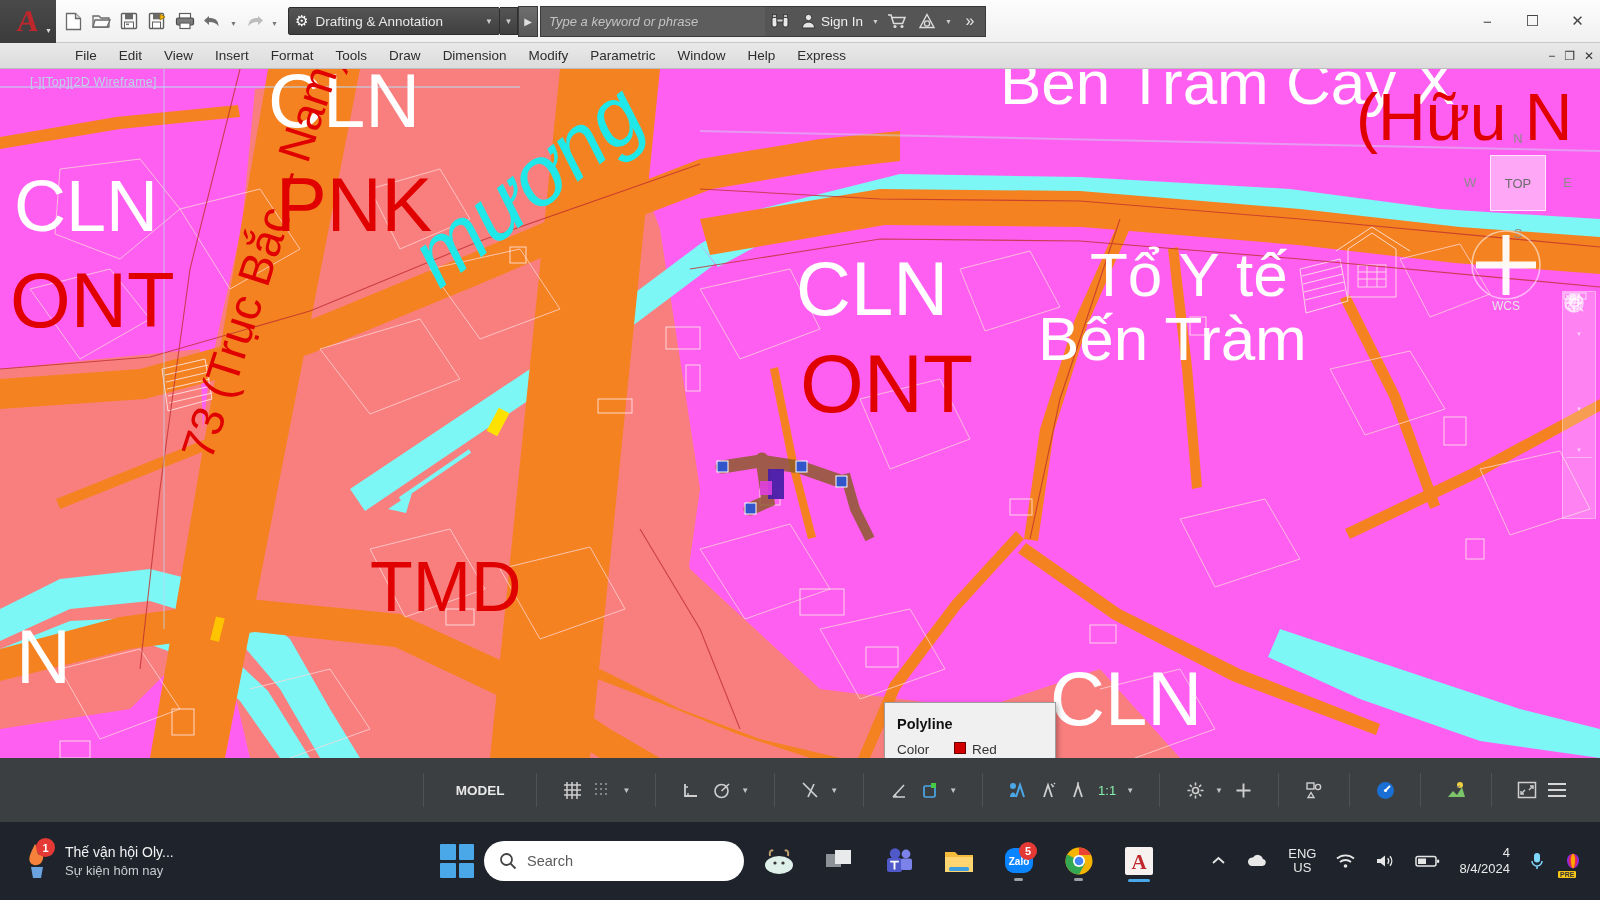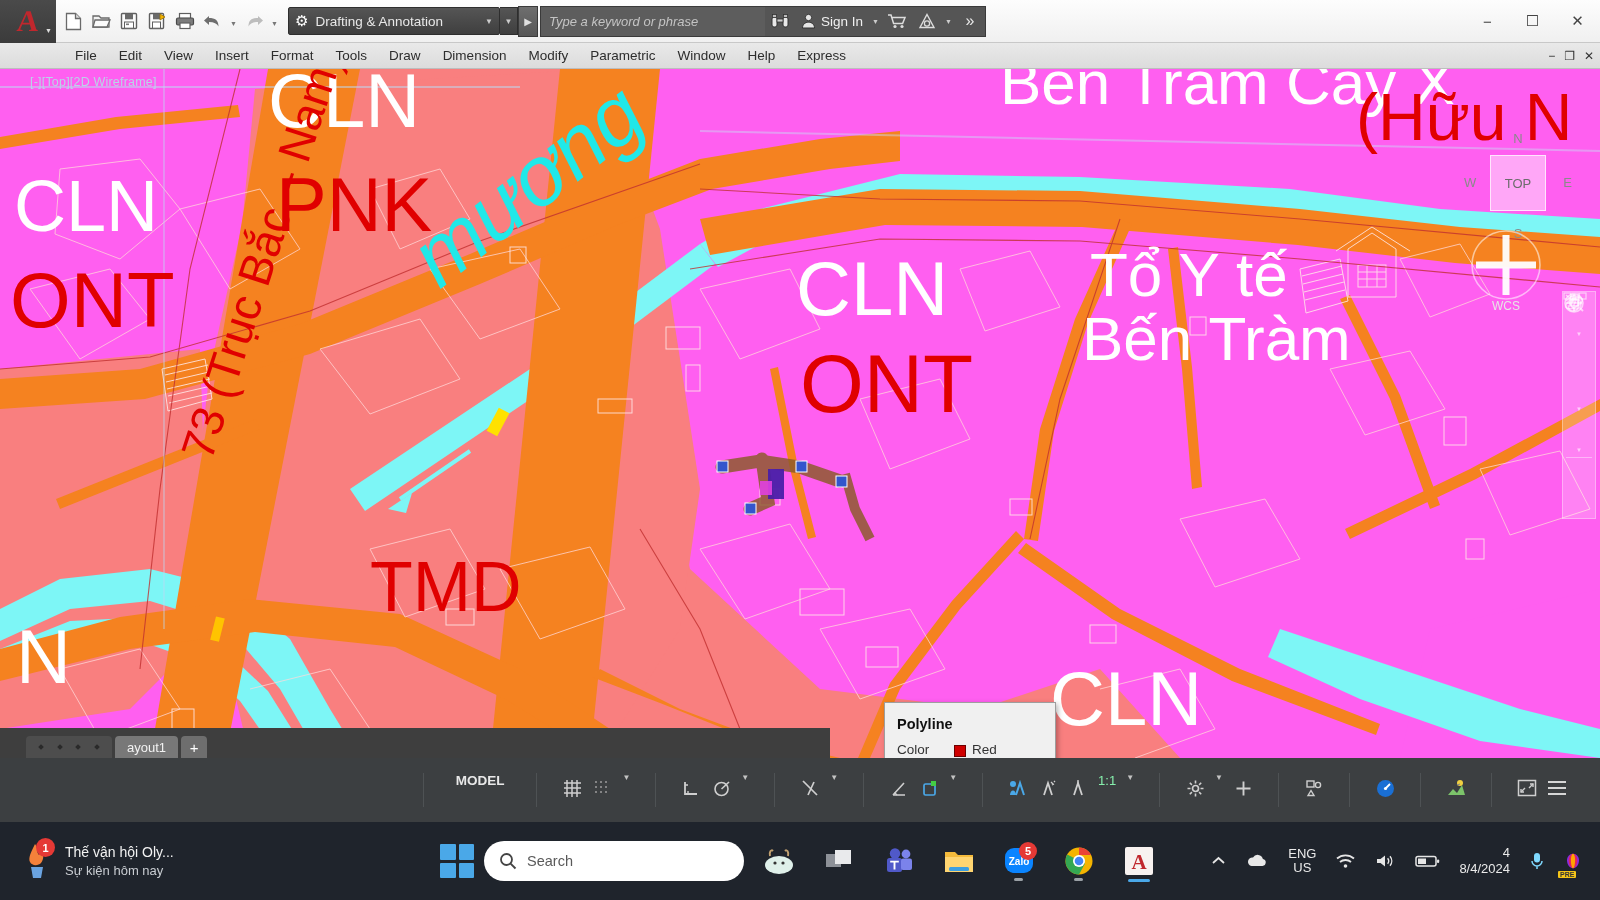--- a/index.html
+++ b/index.html
@@ -106,21 +106,21 @@
   .nav-btn { width:32px; height:34px; display:flex; align-items:center; justify-content:center;
              cursor:pointer; opacity:.62; }
   .nav-car { font-size:6px; color:#fff; opacity:.6; height:7px; }
   .nav-div { width:26px; height:1px; background:rgba(255,255,255,.4); margin:3px 0; }
 
   
   .tooltip { position:absolute; left:884px; top:633px; width:172px; height:130px;
              background:#f0f0f0; border:1px solid #9e9e9e; z-index:60;
              box-shadow:2px 2px 5px rgba(0,0,0,.28); padding:13px 0 0 12px; }
   .tt-title { font-size:14.5px; font-weight:bold; color:#111; margin-bottom:10px; }
-  .tt-row { display:flex; align-items:flex-end; margin-bottom:7px; font-size:13.5px; color:#333; }
+  .tt-row { display:flex; align-items:flex-start; margin-bottom:7px; font-size:13.5px; color:#333; }
   .tt-key { width:57px; }
   .tt-sw { width:12px; height:12px; background:#d00000; border:1px solid #6d0000;
            margin-right:6px; }
 
   
   .ltabs { position:absolute; left:0; bottom:0; width:830px; height:30px;
            background:#3e3e3e; display:flex; align-items:flex-end; z-index:45; }
   .lt-nav { width:86px; height:22px; background:#4d4d4d; border-radius:4px 4px 0 0;
             margin-left:26px; display:flex; align-items:center; justify-content:space-around;
             padding:0 6px; }
@@ -130,21 +130,21 @@
           margin-left:3px; cursor:pointer; }
   .lt-plus { width:26px; height:22px; background:#6e6e6e; color:#fff; font-size:15px;
              display:flex; align-items:center; justify-content:center; margin-left:3px;
              border-radius:4px 4px 0 0; cursor:pointer; }
 
   
   .statusbar { position:absolute; left:0; top:758px; width:1600px; height:64px;
                background:#3c3f41; display:flex; align-items:center;
                justify-content:flex-end; padding-right:8px; }
   .sb-inner { display:flex; align-items:center; height:34px; }
-  .sb-group { display:flex; height:34px; padding:0 20px;
+  .sb-group { display:flex; align-items:center; height:34px; padding:0 20px;
               border-left:1px solid #4e5254; }
   .sb-model { color:#e8e8e8; font-size:13.5px; font-weight:bold; padding:0 12px;
               cursor:pointer; }
   .sb-btn { width:30px; height:30px; display:flex; align-items:center; justify-content:center;
             cursor:pointer; color:#c8c8c8; }
   .sb-car { color:#c3c3c3; font-size:8px; padding:0 5px; cursor:pointer; }
   .sb-scale { color:#86efac; font-size:13px; padding:0 5px; cursor:pointer; }
 
   
   .taskbar { position:absolute; left:0; top:822px; width:1600px; height:78px;
@@ -465,21 +465,21 @@
         <div class="mlab white" style="left: 14px; top: 96px; font-size: 72px;">CLN</div>
         <div class="mlab red" style="left: 10px; top: 186px; font-size: 78px;">ONT</div>
         <div class="mlab white" style="left: 268px; top: -12px; font-size: 76px;">CLN</div>
         <div class="mlab red" style="left: 276px; top: 92px; font-size: 76px;">PNK</div>
         <div class="mlab red" style="left: 370px; top: 478px; font-size: 70px;">TMD</div>
         <div class="mlab white" style="left: 16px; top: 544px; font-size: 76px;">N</div>
         <div class="mlab white" style="left: 796px; top: 176px; font-size: 76px;">CLN</div>
         <div class="mlab red" style="left: 800px; top: 268px; font-size: 82px;">ONT</div>
         <div class="mlab white" style="left: 1050px; top: 586px; font-size: 76px;">CLN</div>
         <div class="mlab white" style="left: 1090px; top: 170px; font-size: 62px;">Tổ Y tế</div>
-        <div class="mlab white" style="left: 1038px; top: 234px; font-size: 62px; margin-left: 44px;">Bến Tràm</div>
+        <div class="mlab white" style="left: 1038px; top: 234px; font-size: 62px;">Bến Tràm</div>
         <div class="mlab white" style="left: 1000px; top: -22px; font-size: 62px;">Bến Tràm Cây X</div>
         <div class="mlab red" style="left: 1356px; top: 10px; font-size: 66px;">(Hữu N</div>
         <div class="mlab cyan" style="left: 392px; top: 160px; font-size: 84px; transform: rotate(-38deg); transform-origin: left top;">mương</div>
         <div class="mlab red" style="left: 170px; top: 380px; font-size: 46px; transform: rotate(-72deg); transform-origin: left top;">73 (Trục Bắc – Nam)</div>
       </div>
 
     <div class="viewcube">
       <div class="vc-n">N</div>
       <div class="vc-face">TOP</div>
       <div class="vc-w">W</div>
@@ -530,30 +530,20 @@
         <svg width="24" height="14" viewBox="0 0 24 14">
             <rect x="1" y="1" width="6.5" height="6" fill="none" stroke="#fff" stroke-width="1.2"></rect>
             <rect x="8.8" y="1" width="6.5" height="6" fill="none" stroke="#fff" stroke-width="1.2"></rect>
             <rect x="16.5" y="1" width="6.5" height="6" fill="none" stroke="#fff" stroke-width="1.2"></rect>
             <rect x="8.8" y="8" width="6.5" height="5.5" fill="none" stroke="#fff" stroke-width="1.2"></rect>
             <path d="M11 9.6l2.6 1.5-2.6 1.5z" fill="#fff"></path>
           </svg>
       </div>
     </div>
 
-    <div class="ltabs">
-      <div class="lt-nav">
-        <span class="lt-dot"></span>
-        <span class="lt-dot"></span>
-        <span class="lt-dot"></span>
-        <span class="lt-dot"></span>
-      </div>
-      <div class="ltab">ayout1</div>
-      <div class="lt-plus">+</div>
-    </div>
 
     <div class="tooltip">
       <div class="tt-title">Polyline</div>
       <div class="tt-row">
         <span class="tt-key">Color</span>
         <span class="tt-sw"></span>
         <span>Red</span>
       </div>
 
     </div>

